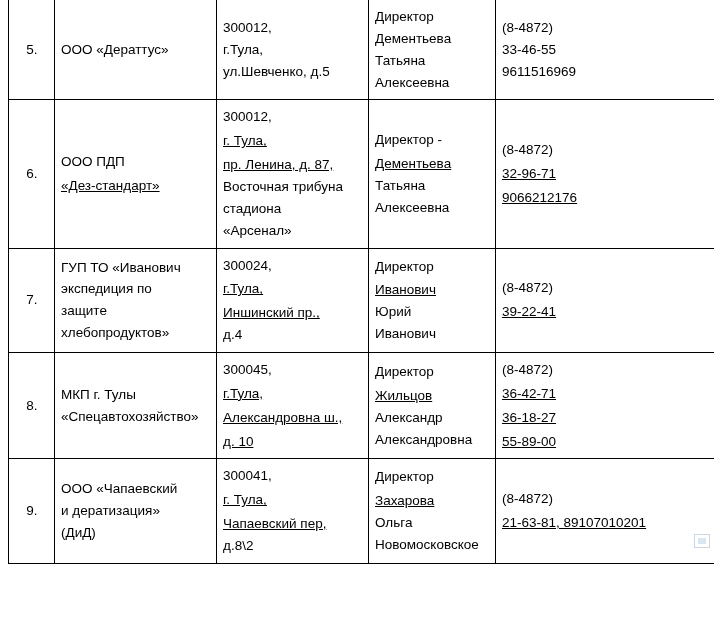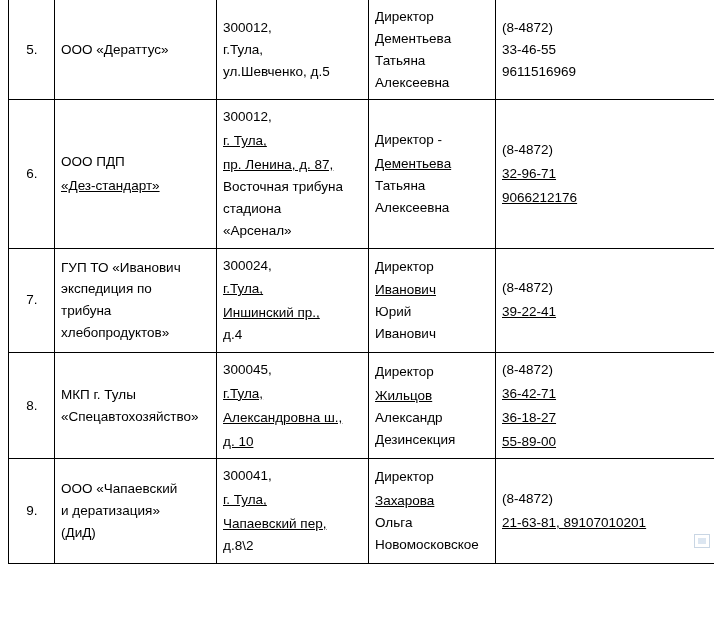--- a/index.html
+++ b/index.html
@@ -153,21 +153,21 @@
         </td>
       </tr>
 
       <tr>
         <td class="col-num">
           <span class="line">7.</span>
         </td>
         <td class="col-name">
           <span class="line">ГУП ТО «Иванович</span>
           <span class="line">экспедиция по</span>
-          <span class="line">трибуна</span>
+          <span class="line">защите</span>
           <span class="line">хлебопродуктов»</span>
         </td>
         <td class="col-addr">
           <span class="line">300024,</span>
           <span class="line gap-top">г.Тула,</span>
           <span class="line gap-top">Иншинский пр.,</span>
           <span class="line">д.4</span>
         </td>
         <td class="col-head">
           <span class="line">Директор</span>
@@ -192,21 +192,21 @@
         <td class="col-addr">
           <span class="line">300045,</span>
           <span class="line gap-top">г.Тула,</span>
           <span class="line gap-top">Александровна ш.,</span>
           <span class="line gap-top">д. 10</span>
         </td>
         <td class="col-head">
           <span class="line">Директор</span>
           <span class="line gap-top">Жильцов</span>
           <span class="line">Александр</span>
-          <span class="line">Дезинсекция</span>
+          <span class="line">Александровна</span>
         </td>
         <td class="col-phone">
           <span class="line">(8-4872)</span>
           <span class="line gap-top">36-42-71</span>
           <span class="line gap-top">36-18-27</span>
           <span class="line gap-top">55-89-00</span>
         </td>
       </tr>
 
       <tr>

